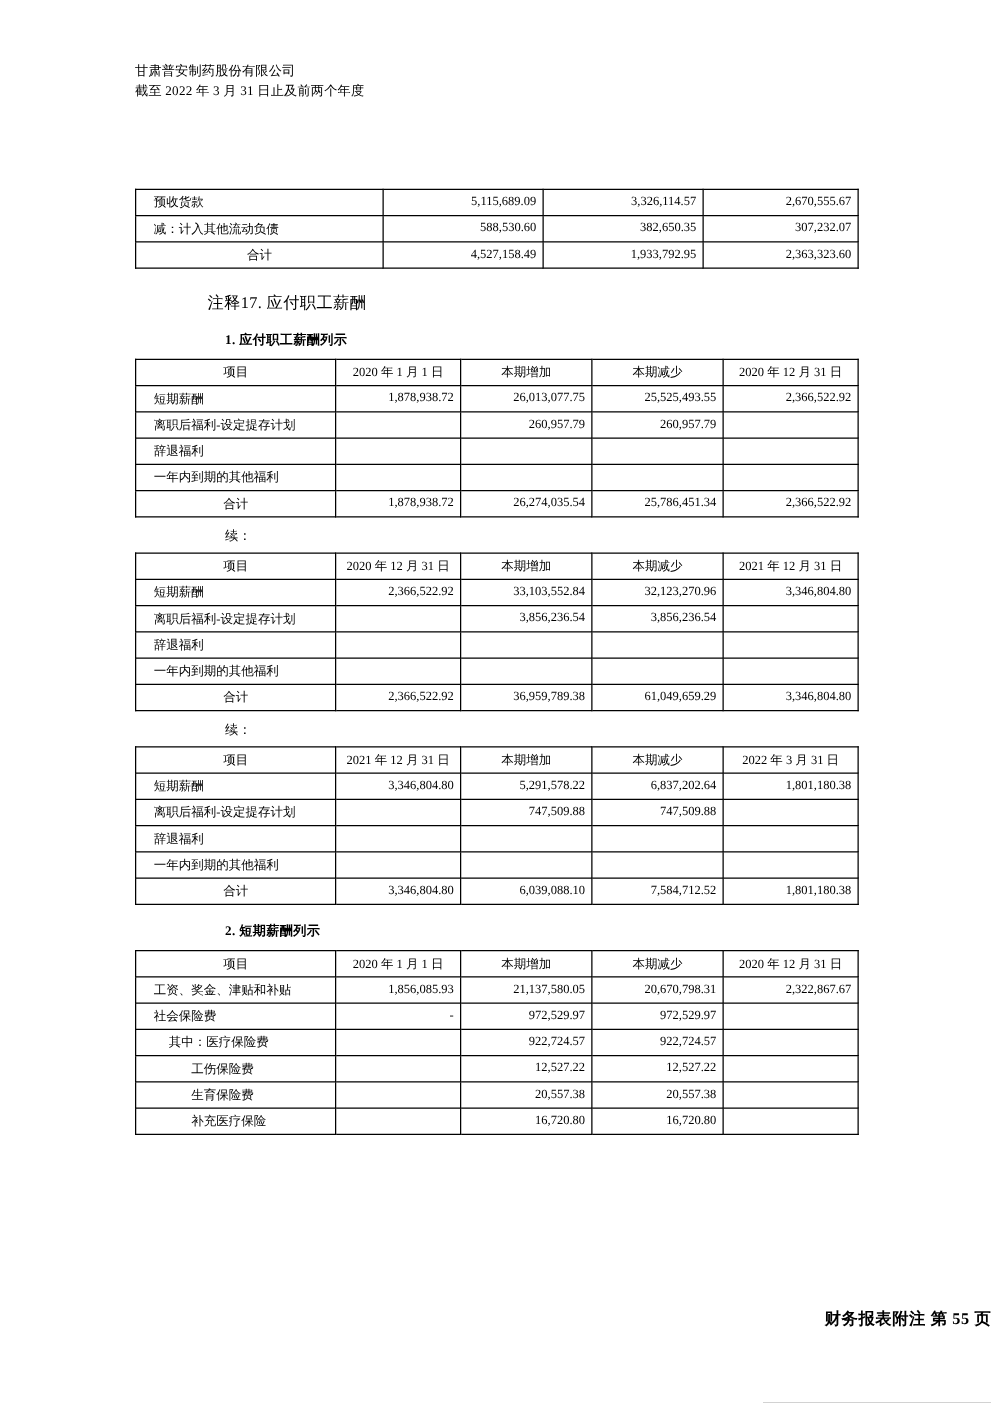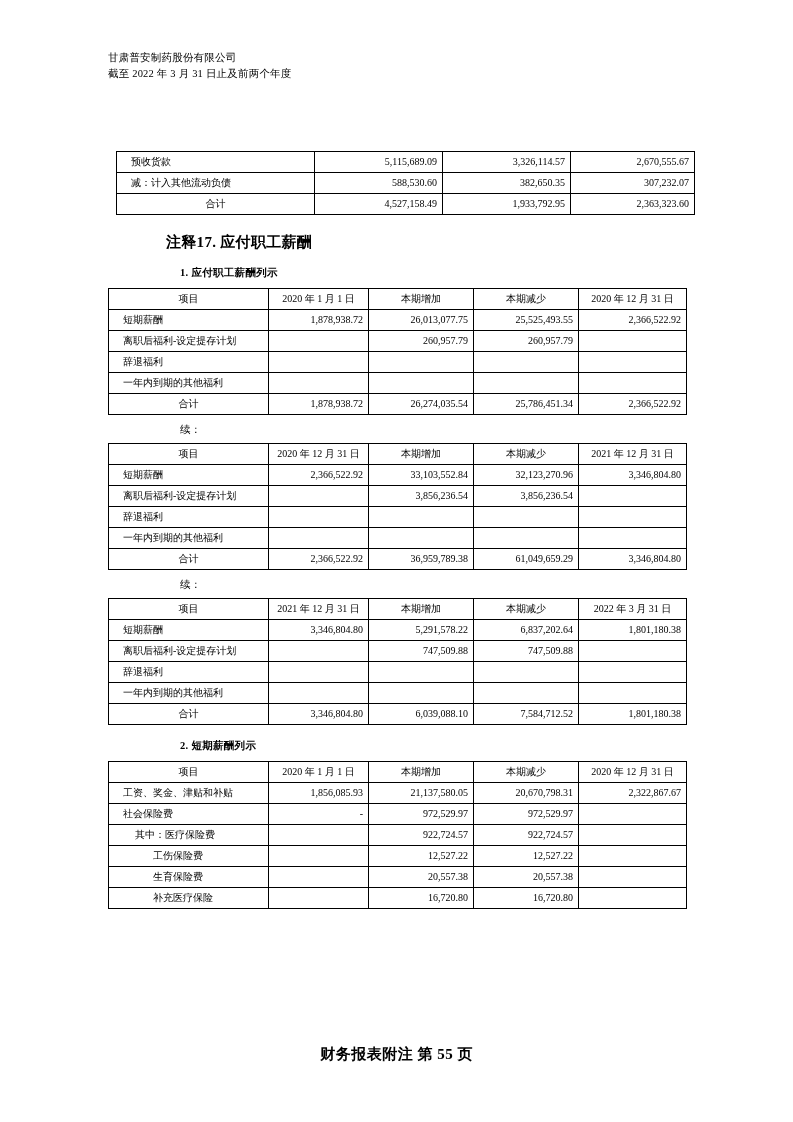--- a/index.html
+++ b/index.html
@@ -44,46 +44,46 @@
     padding: 3px 5px;
     height: 14px;
     vertical-align: middle;
     color: #000;
   }
   .c { text-align: center; }
   .r { text-align: right; }
   .l { text-align: left; }
 
   
-  .tbl-top { margin-top: 68px; margin-left: 8px; }
+  .tbl-top { margin-top: 68px; }
 
   .sec-title {
-    font-weight: bold;
-    font-size: 15px;
+    font-weight: normal;
+    font-size: 13px;
     margin: 18px 0 4px 58px;
     letter-spacing: 0.3px;
   }
   .sub-title {
     font-weight: bold;
     font-size: 10.5px;
     margin: 14px 0 8px 72px;
     letter-spacing: 0.3px;
   }
   .cont-label {
     font-size: 10.5px;
     margin: 8px 0 6px 72px;
   }
 
   .footer {
     position: absolute;
     left: 0;
     right: 0;
     bottom: 58px;
-    text-align: center;
-    font-size: 15px;
+    text-align: right;
+    font-size: 13px;
     font-weight: bold;
     letter-spacing: 0.5px;
   }
   .nowrap { white-space: nowrap; }
 </style>
 </head>
 <body>
 
 <div class="page">
 

